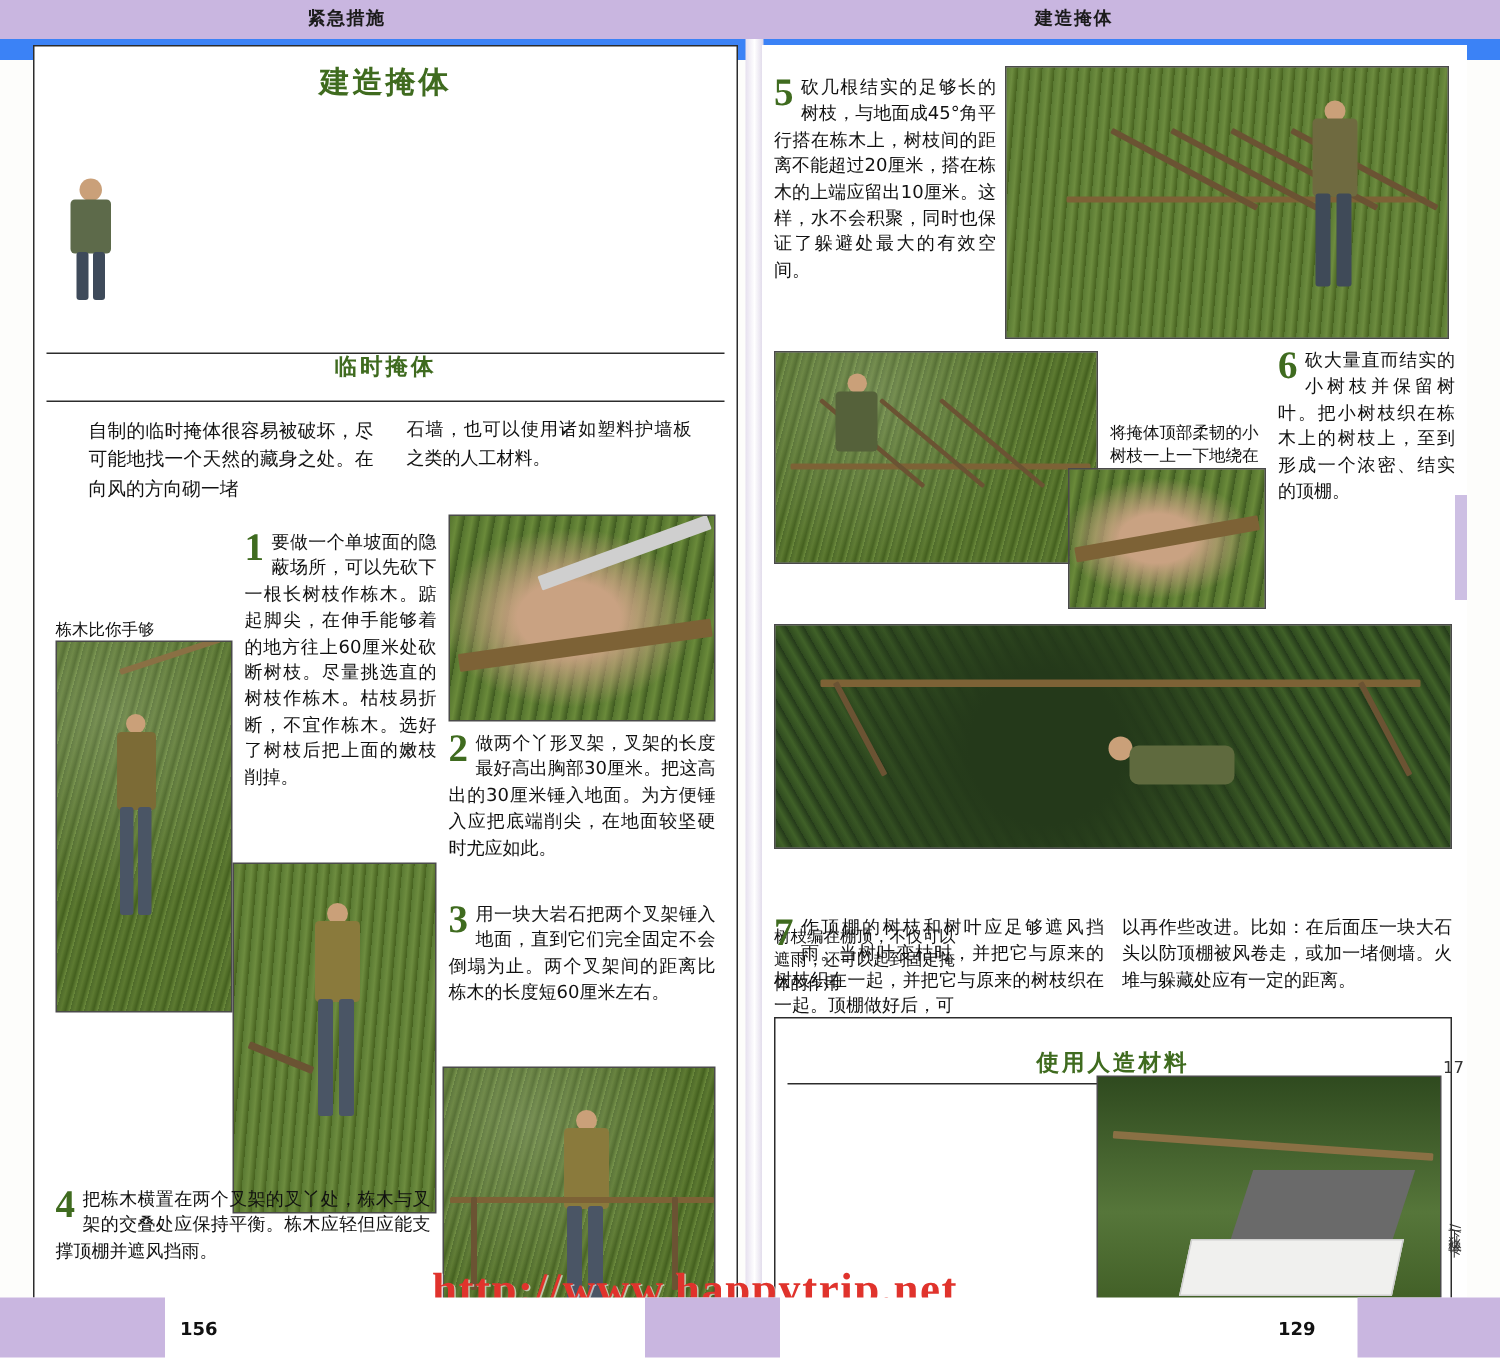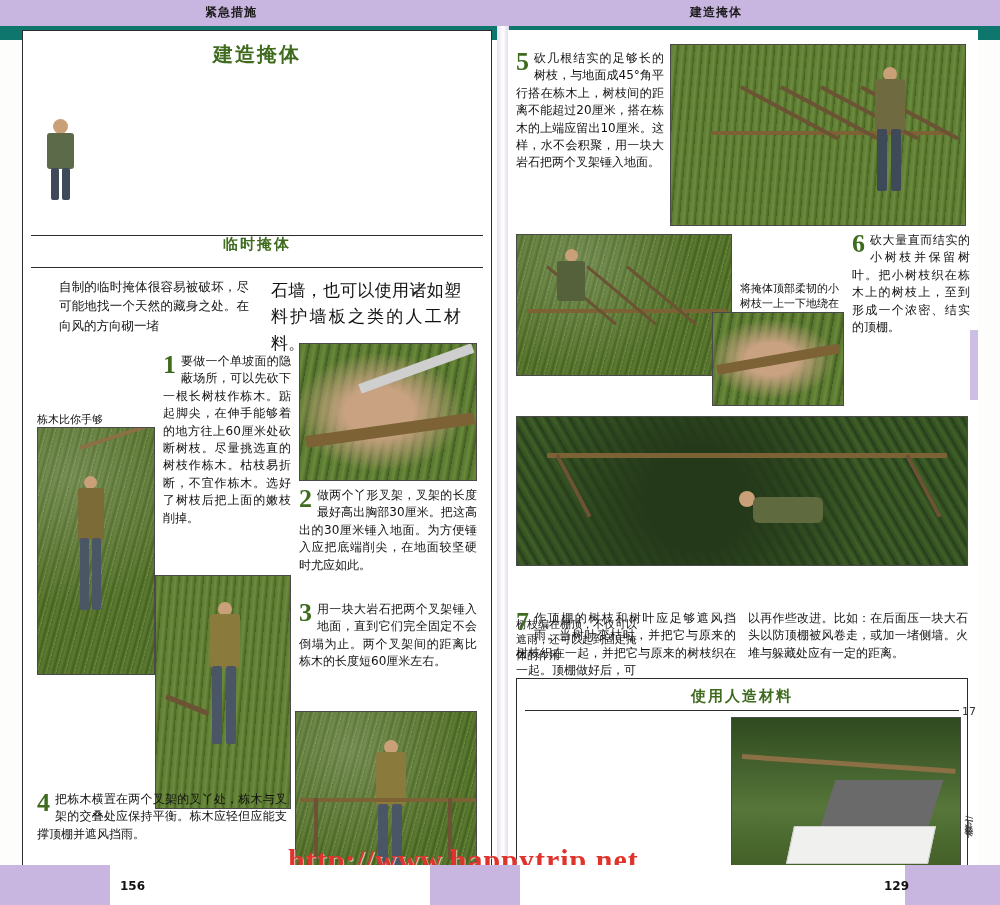--- a/index.html
+++ b/index.html
@@ -6,41 +6,41 @@
   body{
     width:1000px;height:905px;
     background:#ffffff;
     font-family:"DejaVu Sans","Liberation Sans",sans-serif;
     overflow:hidden;
     position:relative;
   }
   .page{position:absolute;inset:0;background:#fdfdfb;}
 
   
-  .hdr{position:absolute;top:0;left:0;width:1000px;height:40px;background:#0f766e;}
+  .hdr{position:absolute;top:0;left:0;width:1000px;height:40px;background:#3b82f6;}
   .hdr .bar{position:absolute;top:0;height:26px;background:#c9b6e0;}
   .hdr-l1{left:0;width:118px;}
   .hdr-l2{left:118px;width:330px;background:#ffffff;}
   .hdr-l3{left:448px;width:62px;}
   .hdr-r1{left:510px;width:40px;}
   .hdr-r2{left:550px;width:330px;background:#e8e2f2;}
   .hdr-r3{left:880px;width:120px;background:#d8cdea;}
   .hdr-title{position:absolute;top:4px;font-size:12px;color:#1b1b1b;font-weight:bold;letter-spacing:1px;}
   .hdr-title.left{left:205px;}
   .hdr-title.right{left:690px;}
 
   
   .ftr{position:absolute;bottom:0;left:0;width:1000px;height:40px;background:#ffffff;}
   .ftr .bar{position:absolute;bottom:0;height:40px;background:#c9b6e0;}
   .f1{left:0;width:110px;}
   .f2{left:430px;width:90px;background:#d8cdea;}
   .f3{left:905px;width:95px;}
   .pgno{position:absolute;bottom:12px;font-size:12px;color:#111;font-weight:bold;}
   .pgno.l{left:120px;}
-  .pgno.r{left:884px;text-align:center;}
+  .pgno.r{left:852px;text-align:center;}
 
   
   .left-page{position:absolute;left:22px;top:30px;width:470px;height:838px;border:1px solid #2c2c2c;background:#ffffff;box-sizing:border-box;}
   .right-page{position:absolute;left:508px;top:30px;width:470px;height:838px;background:#ffffff;}
   .spine{position:absolute;left:497px;top:26px;width:12px;height:846px;
     background:linear-gradient(to right,#e6e0ef,#ffffff,#ddd6e8);}
 
   h1.sec{font-size:20px;color:#3f6b1f;text-align:center;margin:10px 0 6px;font-weight:bold;letter-spacing:2px;}
   h2.sub{font-size:15px;color:#3f6b1f;text-align:center;margin:6px 0 4px;font-weight:bold;letter-spacing:2px;}
 
@@ -114,21 +114,21 @@
     </div>
 
 
     <div style="position:absolute;left:8px;top:204px;width:452px;height:1px;background:#2c2c2c;"></div>
 
     <h2 class="sub" style="position:absolute;left:0;top:198px;width:468px;">临时掩体</h2>
 
     <div style="position:absolute;left:8px;top:236px;width:452px;height:1px;background:#2c2c2c;"></div>
 
     <div style="position:absolute;left:36px;top:246px;width:190px;font-size:12.5px;line-height:1.55;text-align:justify;color:#111;">自制的临时掩体很容易被破坏，尽可能地找一个天然的藏身之处。在向风的方向砌一堵</div>
-    <div style="position:absolute;left:248px;top:246px;width:190px;font-size:17px;line-height:1.55;text-align:justify;color:#111;">石墙，也可以使用诸如塑料护墙板之类的人工材料。</div>
+    <div style="position:absolute;left:248px;top:246px;width:190px;font-size:12px;line-height:1.55;text-align:justify;color:#111;">石墙，也可以使用诸如塑料护墙板之类的人工材料。</div>
 
     <div class="cap" style="position:absolute;left:14px;top:336px;width:66px;">栋木比你手够着的地方长60厘米</div>
 
     <div class="ph grass" style="left:14px;top:396px;width:118px;height:248px;">
       <div class="stick" style="left:42px;top:18px;width:70px;height:4px;transform:rotate(-18deg);background:#8a7044;"></div>
       <div class="figure-head" style="left:46px;top:48px;width:13px;height:13px;"></div>
       <div class="figure-body" style="left:40px;top:60px;width:26px;height:52px;background:#7c6b36;"></div>
       <div class="figure-leg" style="left:42px;top:110px;width:9px;height:72px;background:#4a5565;"></div>
       <div class="figure-leg" style="left:54px;top:110px;width:9px;height:72px;background:#4a5565;"></div>
     </div>
@@ -176,21 +176,21 @@
       <div class="stick" style="left:4px;top:86px;width:176px;height:4px;background:#7d6236;"></div>
       <div class="stick" style="left:18px;top:86px;width:4px;height:62px;background:#6b5333;"></div>
       <div class="stick" style="left:152px;top:86px;width:4px;height:62px;background:#6b5333;"></div>
     </div>
   </div>
 
   <div class="right-page">
 
     <div style="position:absolute;left:8px;top:20px;width:148px;">
       <span class="num">5</span>
-      <div class="step">砍几根结实的足够长的树枝，与地面成45°角平行搭在栋木上，树枝间的距离不能超过20厘米，搭在栋木的上端应留出10厘米。这样，水不会积聚，用一块大岩石把两个叉架锤入地面。</div>
+      <div class="step">砍几根结实的足够长的树枝，与地面成45°角平行搭在栋木上，树枝间的距离不能超过20厘米，搭在栋木的上端应留出10厘米。这样，水不会积聚，同时也保证了躲避处最大的有效空间。</div>
     </div>
 
     <div class="ph grass2" style="left:162px;top:14px;width:296px;height:182px;">
       <div class="stick" style="left:40px;top:86px;width:240px;height:4px;background:#7d6236;"></div>
       <div class="stick" style="left:70px;top:40px;width:110px;height:4px;background:#6b5333;transform:rotate(28deg);"></div>
       <div class="stick" style="left:110px;top:40px;width:110px;height:4px;background:#6b5333;transform:rotate(28deg);"></div>
       <div class="stick" style="left:150px;top:40px;width:110px;height:4px;background:#6b5333;transform:rotate(28deg);"></div>
       <div class="stick" style="left:190px;top:40px;width:110px;height:4px;background:#6b5333;transform:rotate(28deg);"></div>
       <div class="figure-head" style="left:212px;top:22px;width:14px;height:14px;"></div>
       <div class="figure-body" style="left:204px;top:34px;width:30px;height:52px;background:#6f6a40;"></div>
@@ -228,21 +228,21 @@
 
     <div class="cap" style="position:absolute;left:8px;top:542px;width:130px;">树枝编在棚顶，不仅可以遮雨，还可以起到固定掩体的作用</div>
 
     <div style="position:absolute;left:8px;top:580px;width:220px;">
       <span class="num">7</span>
       <div class="step">作顶棚的树枝和树叶应足够遮风挡雨。当树叶变枯时，并把它与原来的树枝织在一起，并把它与原来的树枝织在一起。顶棚做好后，可</div>
     </div>
     <div class="step" style="position:absolute;left:240px;top:580px;width:220px;">以再作些改进。比如：在后面压一块大石头以防顶棚被风卷走，或加一堵侧墙。火堆与躲藏处应有一定的距离。</div>
 
     <div style="position:absolute;left:8px;top:648px;width:452px;height:214px;border:1px solid #2c2c2c;box-sizing:border-box;background:#fff;">
-      <h2 class="sub" style="margin-top:8px;">使用人造材料</h2>
+      <h2 class="sub" style="margin-top:20px;">使用人造材料</h2>
       <div style="height:1px;background:#2c2c2c;margin:2px 8px 8px;"></div>
       <div class="ph white-shelter" style="left:214px;top:38px;width:230px;height:166px;">
         <div class="stick" style="left:10px;top:36px;width:214px;height:5px;background:#8a7044;transform:rotate(4deg);"></div>
         <div style="position:absolute;left:96px;top:62px;width:108px;height:46px;background:#6a6a6a;transform:skewX(-18deg);"></div>
         <div style="position:absolute;left:58px;top:108px;width:140px;height:36px;background:#f0f0ee;transform:skewX(-12deg);border:1px solid #cfcfcf;"></div>
       </div>
     </div>
 
     <div class="edge-tab"></div>
     <div class="sidenum">17</div>

